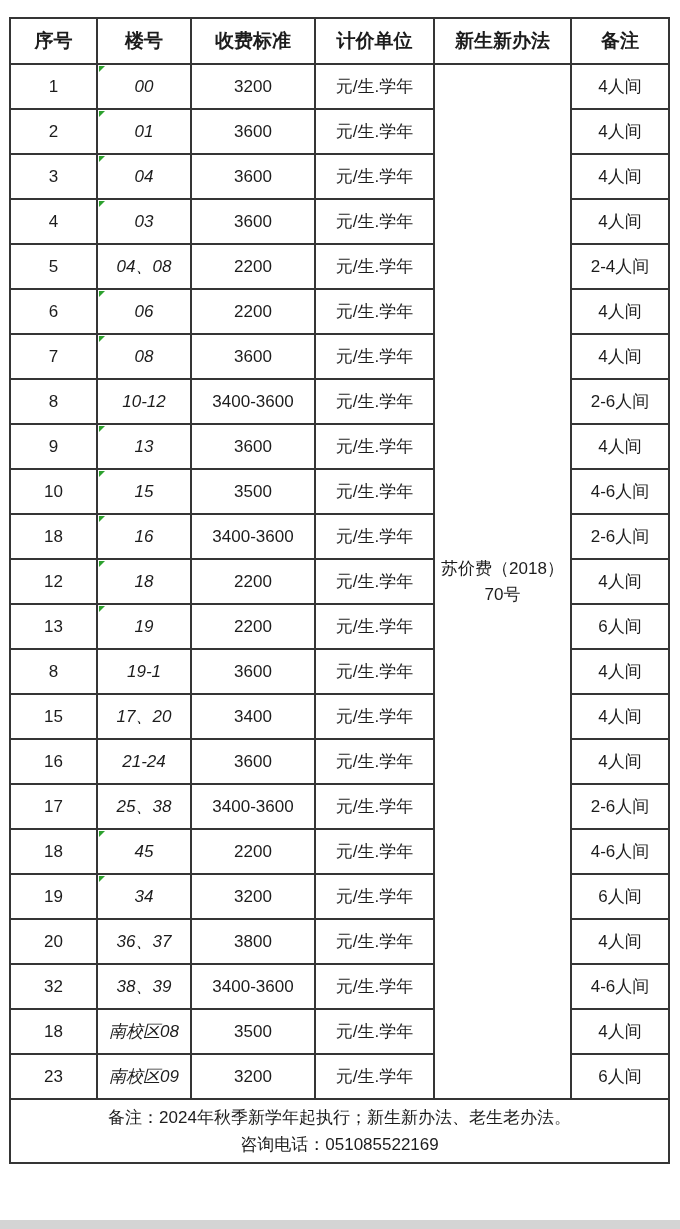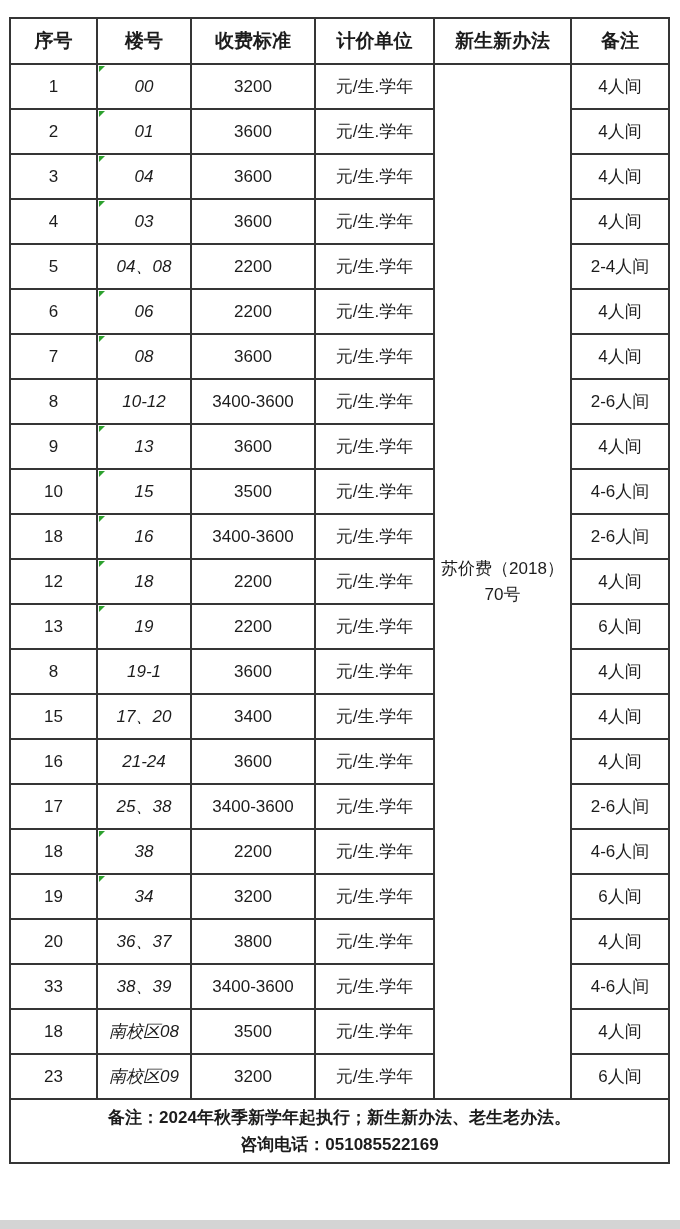--- a/index.html
+++ b/index.html
@@ -61,21 +61,21 @@
     line-height: 26px;
   }
   td.footer-cell {
     text-align: left;
     vertical-align: middle;
     height: 62px;
     padding: 2px 0 2px 5px;
   }
   td.footer-cell div {
     font-size: 17px;
-    font-weight: 700;
+    font-weight: 400;
     line-height: 27px;
     white-space: nowrap;
   }
   .bottom-bar {
     position: absolute;
     left: 0;
     bottom: 0;
     width: 680px;
     height: 9px;
     background: #d4d4d4;
@@ -224,41 +224,41 @@
   </tr>
         <tr>
     <td class="c-no">17</td>
     <td class="c-bld"><span>25、38</span></td>
     <td class="c-fee">3400-3600</td>
     <td class="c-unit">元/生.学年</td>
     <td class="c-note">2-6人间</td>
   </tr>
         <tr>
     <td class="c-no">18</td>
-    <td class="c-bld"><span class="tri show"></span><span>38</span></td>
+    <td class="c-bld"><span class="tri show"></span><span>45</span></td>
     <td class="c-fee">2200</td>
     <td class="c-unit">元/生.学年</td>
     <td class="c-note">4-6人间</td>
   </tr>
         <tr>
     <td class="c-no">19</td>
     <td class="c-bld"><span class="tri show"></span><span>34</span></td>
     <td class="c-fee">3200</td>
     <td class="c-unit">元/生.学年</td>
     <td class="c-note">6人间</td>
   </tr>
         <tr>
     <td class="c-no">20</td>
     <td class="c-bld"><span>36、37</span></td>
     <td class="c-fee">3800</td>
     <td class="c-unit">元/生.学年</td>
     <td class="c-note">4人间</td>
   </tr>
         <tr>
-    <td class="c-no">33</td>
+    <td class="c-no">32</td>
     <td class="c-bld"><span>38、39</span></td>
     <td class="c-fee">3400-3600</td>
     <td class="c-unit">元/生.学年</td>
     <td class="c-note">4-6人间</td>
   </tr>
         <tr>
     <td class="c-no">18</td>
     <td class="c-bld"><span>南校区08</span></td>
     <td class="c-fee">3500</td>
     <td class="c-unit">元/生.学年</td>

